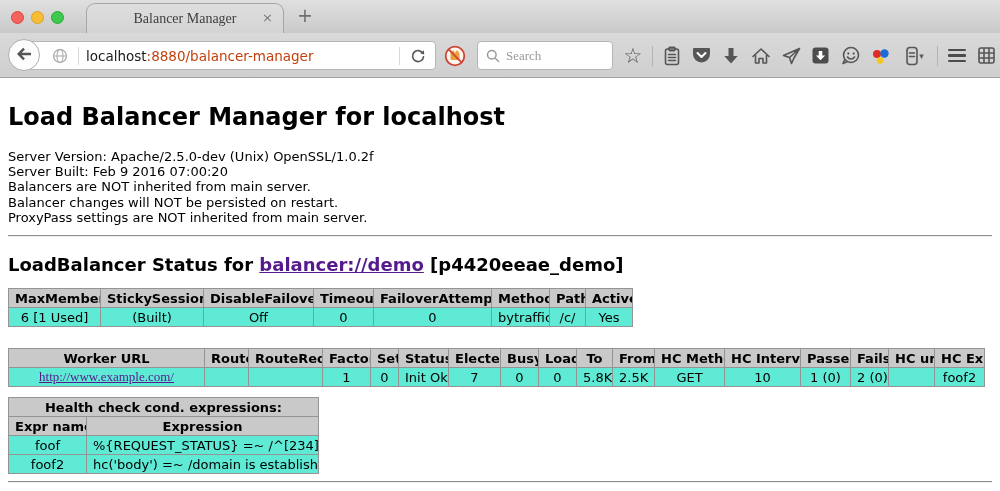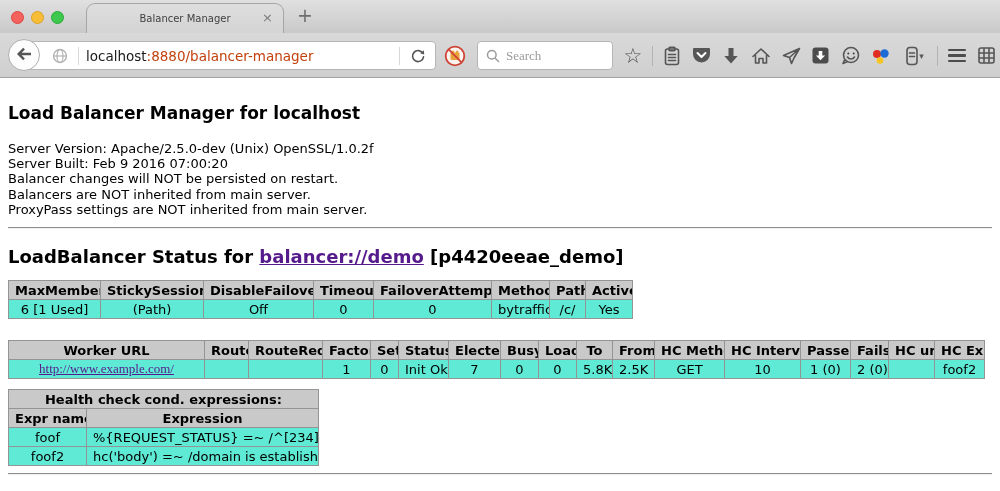--- a/index.html
+++ b/index.html
@@ -21,21 +21,21 @@
   .tl.green  { background: #3ec94e; border: 1px solid #27ab35; }
 
   .tab {
     position: absolute; left: 86px; top: 3px; width: 198px; height: 30px;
     background: linear-gradient(#dedede, #d4d4d4);
     border: 1px solid #a6a6a6; border-bottom: none;
     border-radius: 9px 9px 0 0;
     display: flex; align-items: center; justify-content: center;
     z-index: 2;
   }
-  .tab-title { font-size: 10px; color: #3f3f3f; }
+  .tab-title { font-size: 14px; color: #3f3f3f; font-family: Liberation Serif, serif; }
   .tab-close {
     position: absolute; right: 10px; top: 7px; font-size: 13px; color: #7a7a7a;
     line-height: 14px; cursor: default;
   }
   .newtab-btn {
     position: absolute; left: 297px; top: 4px; font-size: 19px; color: #6f6f6f;
     font-weight: 400;
   }
 
   .toolbar {
@@ -77,21 +77,21 @@
   .tool-icon { display: flex; align-items: center; justify-content: center; width: 22px; height: 22px; }
   .strip-sep { width: 1px; height: 20px; background: #b3b3b3; }
   .star-glyph { font-size: 21px; color: #4f4f4f; line-height: 20px; }
   .caret { font-size: 9px; color: #5a5a5a; }
   .hamburger { display: flex; flex-direction: column; gap: 3px; }
   .hamburger span { display: block; width: 18px; height: 2.5px; background: #4c4c4c; border-radius: 1px; }
 
   
   .content { padding: 0 8px; color: #000; }
   h1.page-title {
-    font-size: 17px; font-weight: bold; margin: 25px 0 0 0; letter-spacing: 0;
+    font-size: 24px; font-weight: bold; margin: 25px 0 0 0; letter-spacing: 0;
   }
   .server-info { margin-top: 18px; font-size: 13px; line-height: 15.2px; }
   .rule {
     border: none; height: 2px; background: #a3a3a3;
     border-top: 1px solid #8f8f8f; border-bottom: 1px solid #efefef;
     margin: 10px 0 0 0;
   }
   h3.status-heading { font-size: 18px; font-weight: bold; margin-top: 17px; }
   a.vlink { color: #551a8b; text-decoration: underline; }
 
@@ -258,22 +258,22 @@
     </span>
   </div>
 </div>
 
 <div class="content">
   <h1 class="page-title">Load Balancer Manager for localhost</h1>
 
   <div class="server-info">
     <div>Server Version: Apache/2.5.0-dev (Unix) OpenSSL/1.0.2f</div>
     <div>Server Built: Feb 9 2016 07:00:20</div>
+    <div>Balancers are NOT inherited from main server.</div>
     <div>Balancer changes will NOT be persisted on restart.</div>
-    <div>Balancers are NOT inherited from main server.</div>
     <div>ProxyPass settings are NOT inherited from main server.</div>
   </div>
 
   <hr class="rule">
 
   <h3 class="status-heading"><span>LoadBalancer Status for </span><a href="#" class="vlink">balancer://demo</a><span> [p4420eeae_demo]</span></h3>
 
   <table class="mgr balancer-table">
     <colgroup>
       <col style="width:92px">
@@ -291,21 +291,21 @@
       <th>StickySession</th>
       <th>DisableFailover</th>
       <th>Timeout</th>
       <th>FailoverAttempts</th>
       <th>Method</th>
       <th>Path</th>
       <th>Active</th>
     </tr>
     <tr>
       <td>6 [1 Used]</td>
-      <td>(Path)</td>
+      <td>(Built)</td>
       <td>Off</td>
       <td>0</td>
       <td>0</td>
       <td>bytraffic</td>
       <td>/c/</td>
       <td>Yes</td>
     </tr>
   </tbody>
     </table>
 

